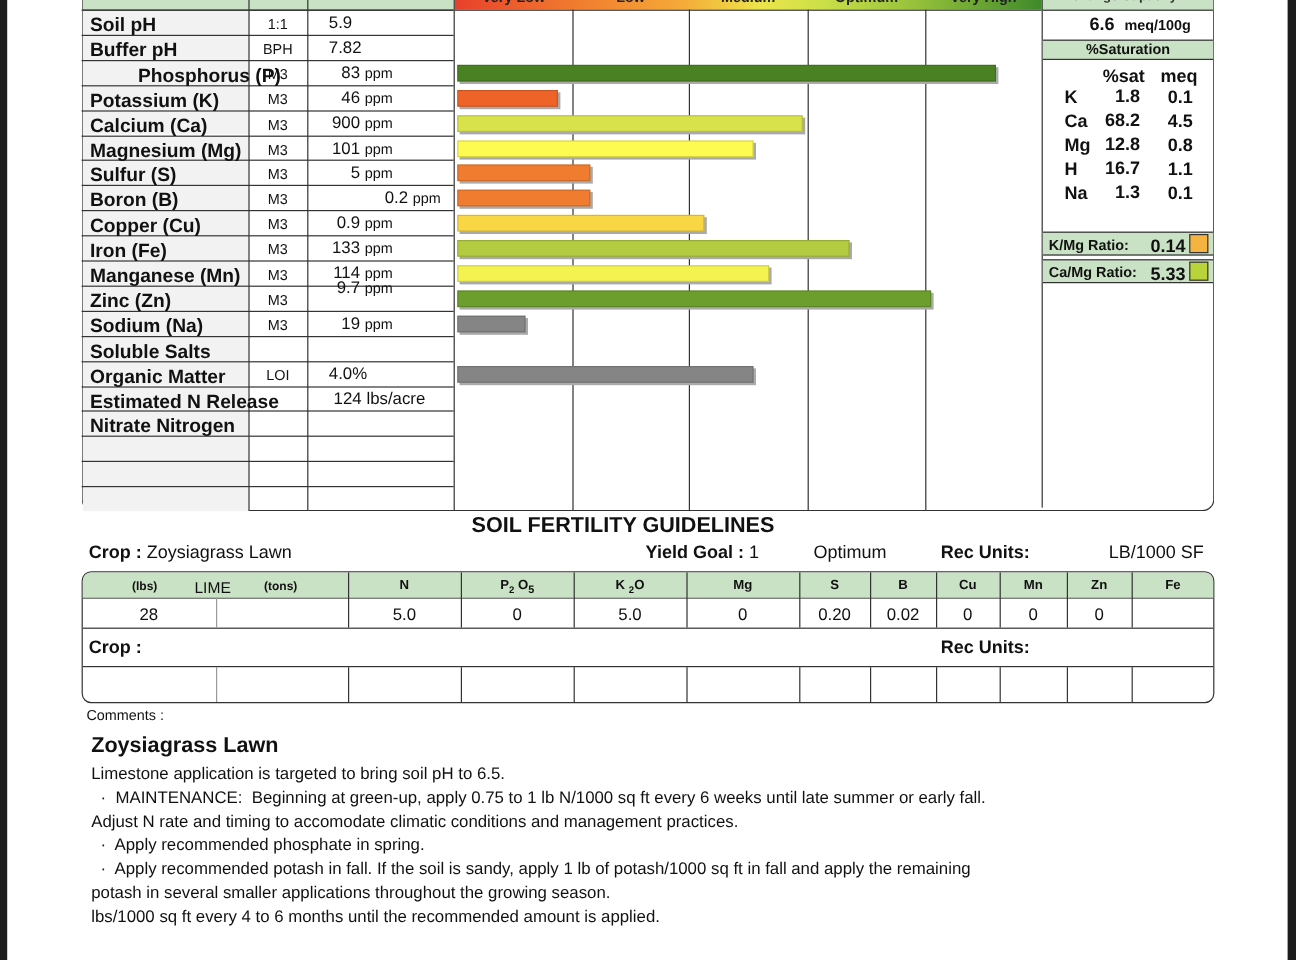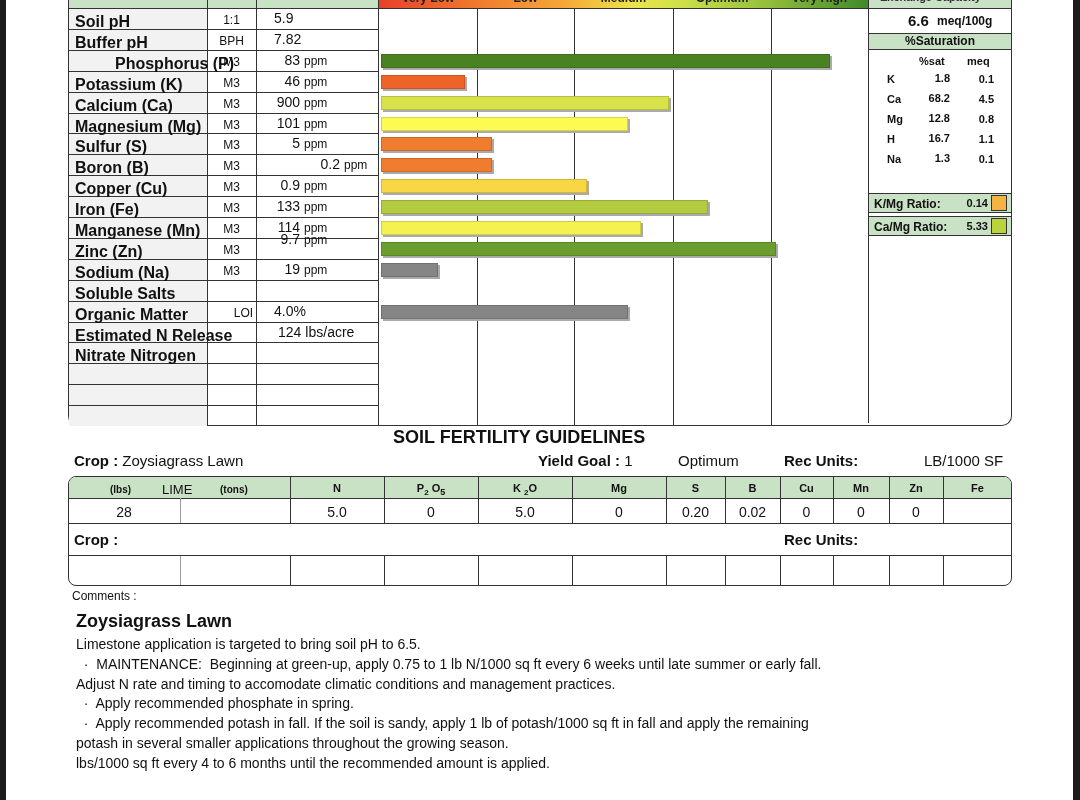--- a/index.html
+++ b/index.html
@@ -14,21 +14,21 @@
   .vline{position:absolute;width:0;border-left:1.5px solid #333;}
   .lbl{position:absolute;left:75px;font-size:16px;font-weight:bold;white-space:nowrap;}
   .lbl-bg{position:absolute;left:69px;width:138px;background:#f2f2f2;}
   .meth{position:absolute;left:207px;width:49px;text-align:center;font-size:12px;}
   .val{position:absolute;left:258px;width:120px;font-size:14px;white-space:nowrap;}
   .val .num{display:inline-block;width:42px;text-align:right;}
   .val .unit{font-size:12px;margin-left:4px;}
   .bar{position:absolute;left:381px;height:12px;box-shadow:2px 2px 0 #aaa;border:1px solid rgba(0,0,0,0.15);}
   .scale-head{position:absolute;top:-6px;height:13px;font-size:12px;font-weight:bold;text-align:center;line-height:9px;overflow:hidden;color:#222;}
   
-  .rp-text{position:absolute;font-size:11px;font-weight:bold;}
+  .rp-text{position:absolute;font-size:15px;font-weight:bold;}
   .green-band{position:absolute;background:#c9e1c4;border-top:1.5px solid #333;border-bottom:1.5px solid #333;}
   .swatch{position:absolute;width:14px;height:14px;border:1px solid #333;}
   
   .title{position:absolute;left:393px;top:427px;font-size:18px;font-weight:bold;}
   .gl-text{position:absolute;font-size:15px;white-space:nowrap;}
   .gl-table{position:absolute;left:68px;width:944px;border:1.5px solid #333;box-sizing:border-box;border-radius:8px;}
   .gh{position:absolute;font-size:11px;font-weight:bold;text-align:center;}
   .gv{position:absolute;font-size:14px;text-align:center;}
   .comments-label{position:absolute;left:72px;top:589px;font-size:12px;}
   .c-title{position:absolute;left:76px;top:611px;font-size:18px;font-weight:bold;}
@@ -130,21 +130,21 @@
     <div class="lbl" style="top:242.89999999999998px;">Zinc (Zn)</div>
     <div class="meth" style="top:242.89999999999998px;">M3</div>
     <div class="val" style="top:231px;"><span class="num">9.7</span><span class="unit">ppm</span></div>
     <div class="lbl" style="top:263.79999999999995px;">Sodium (Na)</div>
     <div class="meth" style="top:263.79999999999995px;">M3</div>
     <div class="val" style="top:260.79999999999995px;"><span class="num">19</span><span class="unit">ppm</span></div>
     <div class="lbl" style="top:284.7px;">Soluble Salts</div>
     <div class="meth" style="top:284.7px;"></div>
     <div class="val" style="top:281.7px;"><span class="num"></span><span class="unit"></span></div>
     <div class="lbl" style="top:305.59999999999997px;">Organic Matter</div>
-    <div class="meth" style="top:305.59999999999997px;padding-left:12px;">LOI</div>
+    <div class="meth" style="top:305.59999999999997px;">LOI</div>
     <div class="val" style="top:302.59999999999997px;"><span class="num" style="width:auto;margin-left:16px;text-align:left;">4.0%</span><span class="unit"></span></div>
     <div class="lbl" style="top:326.5px;">Estimated N Release</div>
     <div class="meth" style="top:326.5px;"></div>
     <div class="val" style="top:323.5px;"><span class="num" style="width:auto;margin-left:20px;">124</span><span class="unit" style="font-size:14px;">lbs/acre</span></div>
     <div class="lbl" style="top:347.4px;">Nitrate Nitrogen</div>
     <div class="meth" style="top:347.4px;"></div>
     <div class="val" style="top:344.4px;"><span class="num"></span><span class="unit"></span></div>
   </div>
 <div id="bars-layer">
     <div class="bar" style="top:53.8px;width:447px;background:#4a8223;"></div>

